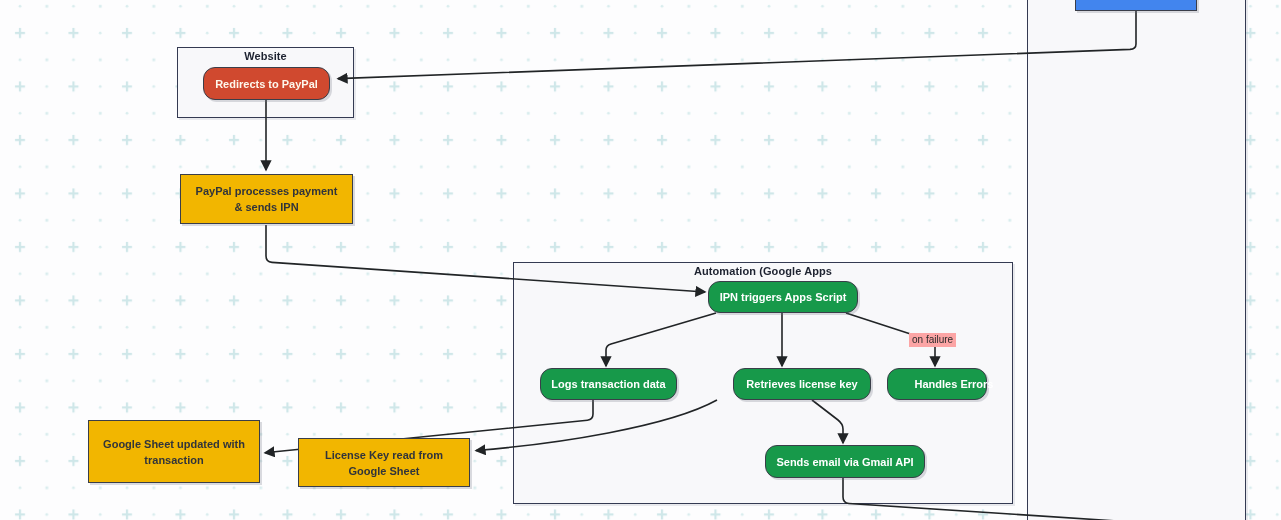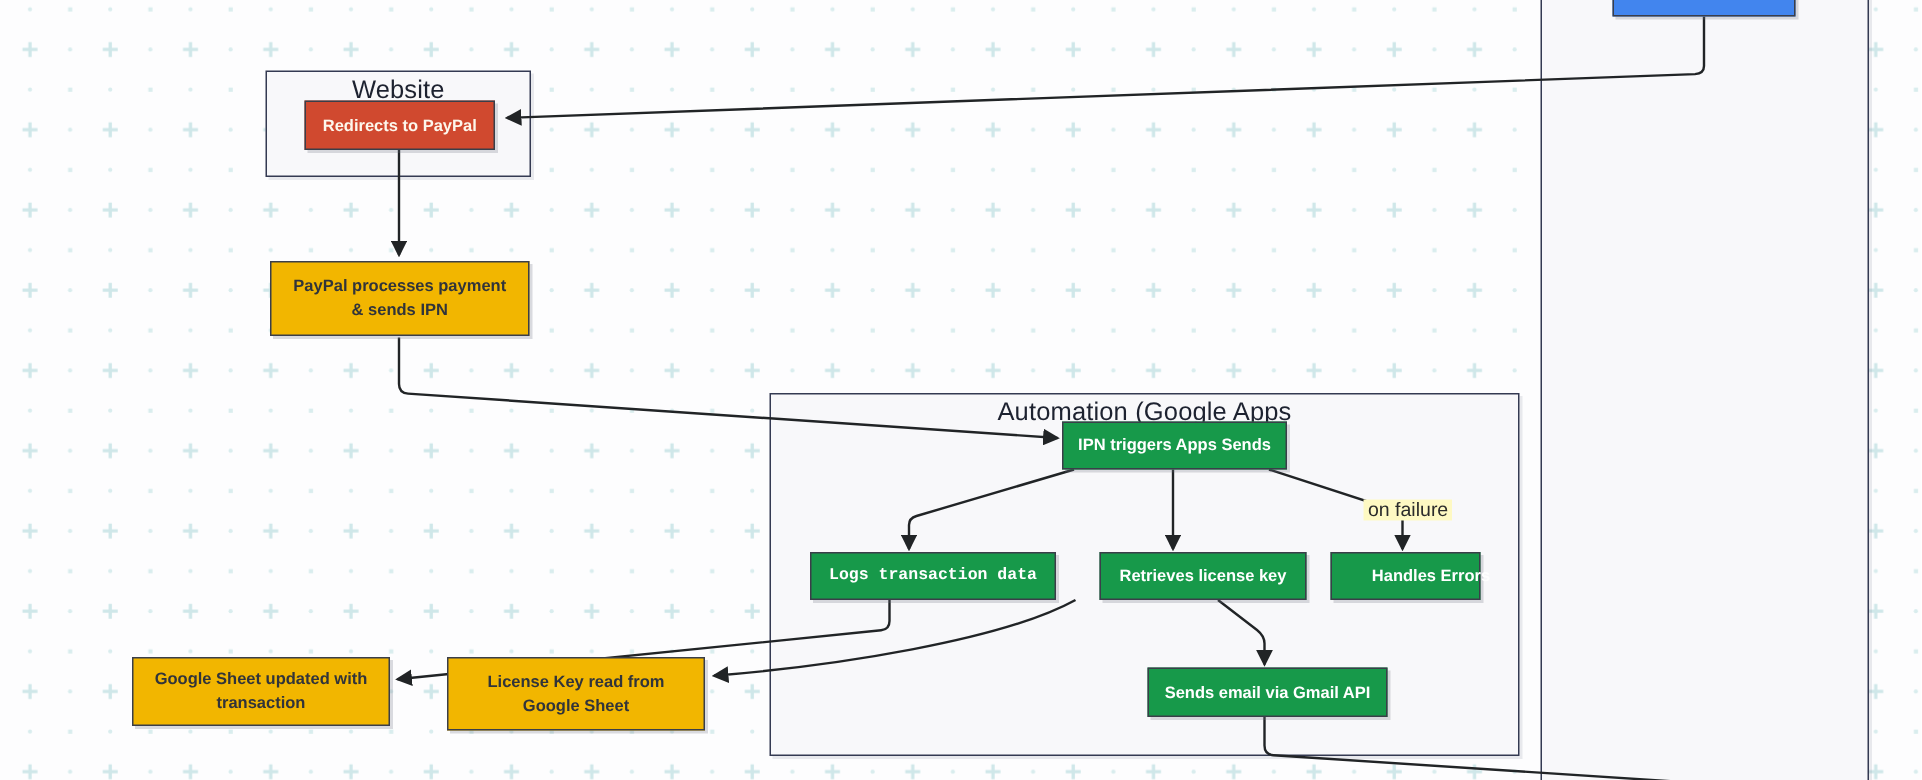--- a/index.html
+++ b/index.html
@@ -3,49 +3,49 @@
 <meta charset="utf-8">
 <style>
   html,body{margin:0;padding:0;background:#ffffff;font-family:"Liberation Sans",sans-serif;}
   #stage{position:relative;width:1281px;height:520px;overflow:hidden;background:#fdfdfe;}
 
   
   .bg-layer{position:absolute;left:0;top:0;z-index:0;}
   .cluster{position:absolute;z-index:1;background:#f8f8fa;border:1.5px solid #343a52;
            box-shadow:2px 2px 0 rgba(140,145,160,0.18);box-sizing:border-box;}
   .cluster-title{position:absolute;top:2px;left:0;width:100%;text-align:center;
-                 font-size:17px;font-weight:400;color:#1d2230;letter-spacing:0.1px;}
+                 font-size:11px;font-weight:700;color:#1d2230;letter-spacing:0.1px;}
   .edge-layer{position:absolute;left:0;top:0;z-index:2;pointer-events:none;}
-  .edge-label{position:absolute;z-index:3;background:#fef9c3;color:#2b2b2b;
-              font-size:13px;line-height:14px;padding:0 3px;white-space:nowrap;}
+  .edge-label{position:absolute;z-index:3;background:#fca5a5;color:#2b2b2b;
+              font-size:10px;line-height:14px;padding:0 3px;white-space:nowrap;}
   .node{position:absolute;z-index:4;display:flex;align-items:center;justify-content:center;
         text-align:center;font-size:11px;font-weight:bold;border:1.5px solid #3a3e49;
         box-sizing:border-box;box-shadow:2px 2px 0 rgba(110,115,130,0.25);line-height:16px;}
-  .node.oneline{white-space:nowrap;}
+  .node.oneline{white-space:nowrap;border-radius:12px;}
   .node.green{background:#17994a;color:#ffffff;}
   .node.amber{background:#f2b600;color:#31343a;}
   .node.red{background:#d0492f;color:#fdf7ec;}
   .node.blue{background:#4285ee;color:#ffffff;}
 
   
   #cluster-website{left:177px;top:47px;width:177px;height:71px;}
   #cluster-backend{left:62px;top:155px;width:436px;height:349px;}
   #cluster-automation{left:513px;top:262px;width:500px;height:242px;}
   #cluster-right{left:1027px;top:-12px;width:219px;height:552px;}
 
   
   #node-blue{left:1075px;top:-22px;width:122px;height:33px;}
   #node-redirect{left:203px;top:67px;width:127px;height:33px;}
   #node-paypal{left:180px;top:174px;width:173px;height:50px;padding:0 10px;}
   #node-ipn{left:708px;top:281px;width:150px;height:32px;}
-  #node-logs{left:540px;top:368px;width:164px;height:32px;font-family:Liberation Mono, monospace;}
+  #node-logs{left:540px;top:368px;width:137px;height:32px;}
   #node-retrieves{left:733px;top:368px;width:138px;height:32px;}
   #node-handles{left:887px;top:368px;width:100px;height:32px;padding-left:34px;}
   #node-sends{left:765px;top:445px;width:160px;height:33px;}
-  #node-sheet{left:88px;top:438px;width:172px;height:46px;padding:0 4px;}
+  #node-sheet{left:88px;top:420px;width:172px;height:63px;padding:0 4px;}
   #node-license{left:298px;top:438px;width:172px;height:49px;padding:0 15px;}
 
   #label-onfailure{left:909px;top:333px;}
 </style>
 </head>
 <body>
 
 <div id="stage">
 
   <svg class="bg-layer" width="1281" height="520">
@@ -90,21 +90,21 @@
   </svg>
 
   <div class="edge-label" id="label-onfailure">on failure</div>
 
   <div class="node blue" id="node-blue"></div>
 
   <div class="node red oneline" id="node-redirect">Redirects to PayPal</div>
 
   <div class="node amber" id="node-paypal">PayPal processes payment &amp; sends IPN</div>
 
-  <div class="node green oneline" id="node-ipn">IPN triggers Apps Sends</div>
+  <div class="node green oneline" id="node-ipn">IPN triggers Apps Script</div>
 
   <div class="node green oneline" id="node-logs">Logs transaction data</div>
 
   <div class="node green oneline" id="node-retrieves">Retrieves license key</div>
 
   <div class="node green oneline" id="node-handles">Handles Errors</div>
 
   <div class="node green oneline" id="node-sends">Sends email via Gmail API</div>
 
   <div class="node amber" id="node-sheet">Google Sheet updated with transaction</div>

